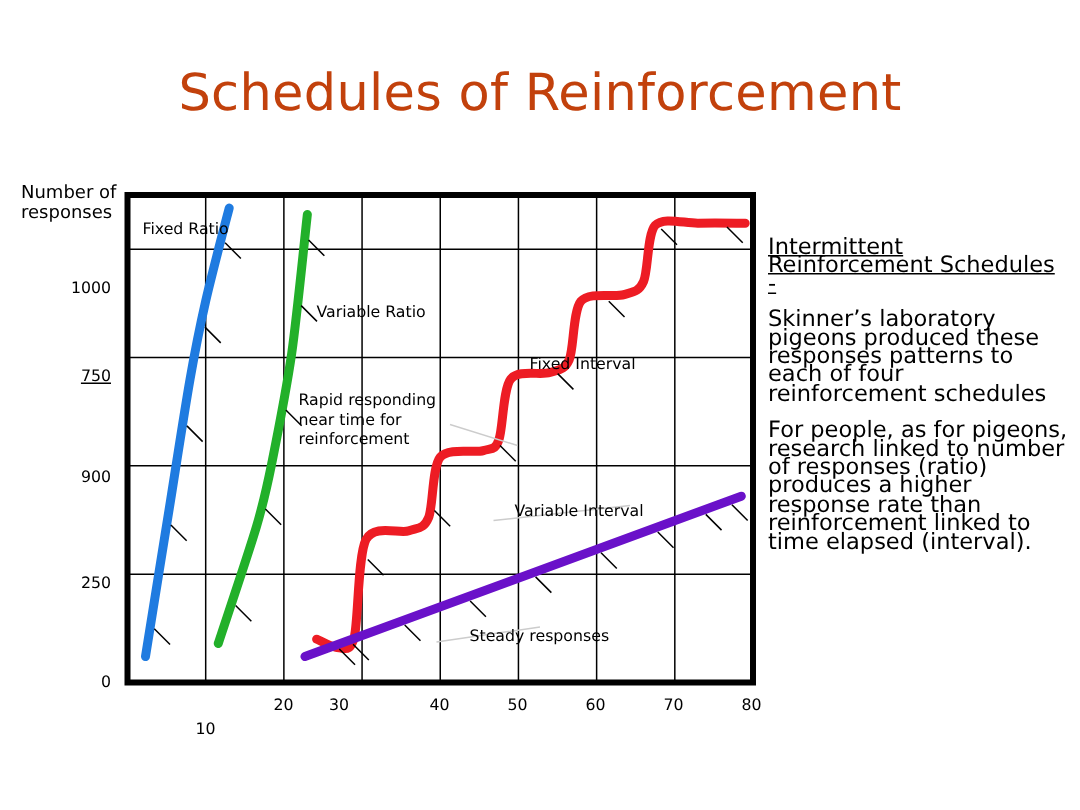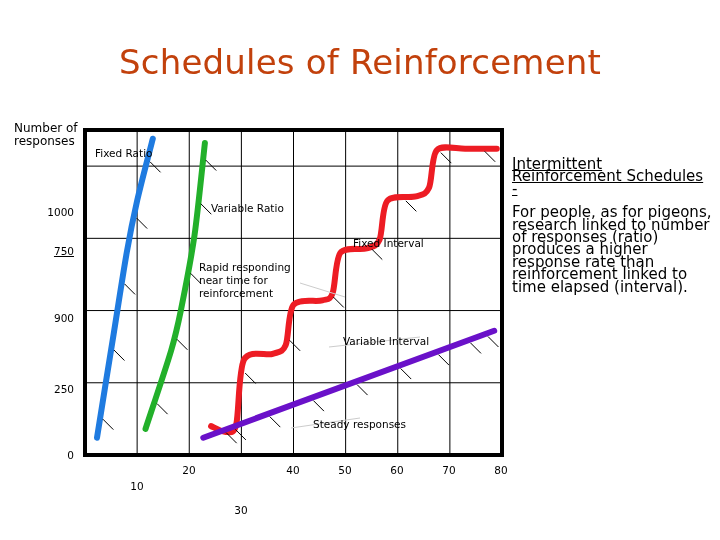--- a/index.html
+++ b/index.html
@@ -41,29 +41,29 @@
 <body>
 
 <div id="slide">
 
   <div id="slide-title">Schedules of Reinforcement</div>
 
   <div id="chart-area">
 
     <div id="y-axis-title">Number of responses</div>
 
-    <div class="ytick" style="left:22px;top:186px;margin-top:20px;">1000</div>
+    <div class="ytick" style="left:22px;top:186px;">1000</div>
     <div class="ytick" style="left:22px;top:245px;text-decoration:underline;">750</div>
     <div class="ytick" style="left:22px;top:312px;">900</div>
     <div class="ytick" style="left:22px;top:383px;">250</div>
     <div class="ytick" style="left:22px;top:449px;">0</div>
 
     <div class="xtick" style="left:117px;top:464px;margin-top:16px;">10</div>
     <div class="xtick" style="left:169px;top:464px;">20</div>
-    <div class="xtick" style="left:221px;top:464px;margin-top:40px;">30</div>
+    <div class="xtick" style="left:206px;top:464px;">30</div>
     <div class="xtick" style="left:273px;top:464px;">40</div>
     <div class="xtick" style="left:325px;top:464px;">50</div>
     <div class="xtick" style="left:377px;top:464px;">60</div>
     <div class="xtick" style="left:429px;top:464px;">70</div>
     <div class="xtick" style="left:481px;top:464px;">80</div>
 
 
     <svg id="chart-svg" width="720" height="540">
       <g id="gridlines">
           <line x1="137.125" y1="130" x2="137.125" y2="455" stroke="#000" stroke-width="1"></line>
@@ -123,16 +123,17 @@
     <div class="anno" style="left:95px;top:147px;">Fixed Ratio</div>
     <div class="anno" style="left:211px;top:202px;">Variable Ratio</div>
     <div class="anno" style="left:353px;top:237px;">Fixed Interval</div>
     <div class="anno wrap" style="left:199px;top:261px;">Rapid responding near time for reinforcement</div>
     <div class="anno" style="left:343px;top:335px;">Variable Interval</div>
     <div class="anno" style="left:313px;top:418px;">Steady responses</div>
   </div>
 
   <div id="side-panel">
     <div id="side-heading">Intermittent Reinforcement Schedules -</div>
+    <div id="side-p1">Skinner’s laboratory pigeons produced these responses patterns to each of four reinforcement schedules</div>
     <div id="side-p2">For people, as for pigeons, research linked to number of responses (ratio) produces a higher response rate than reinforcement linked to time elapsed (interval).</div>
   </div>
 
 </div>
 
 </body></html>

